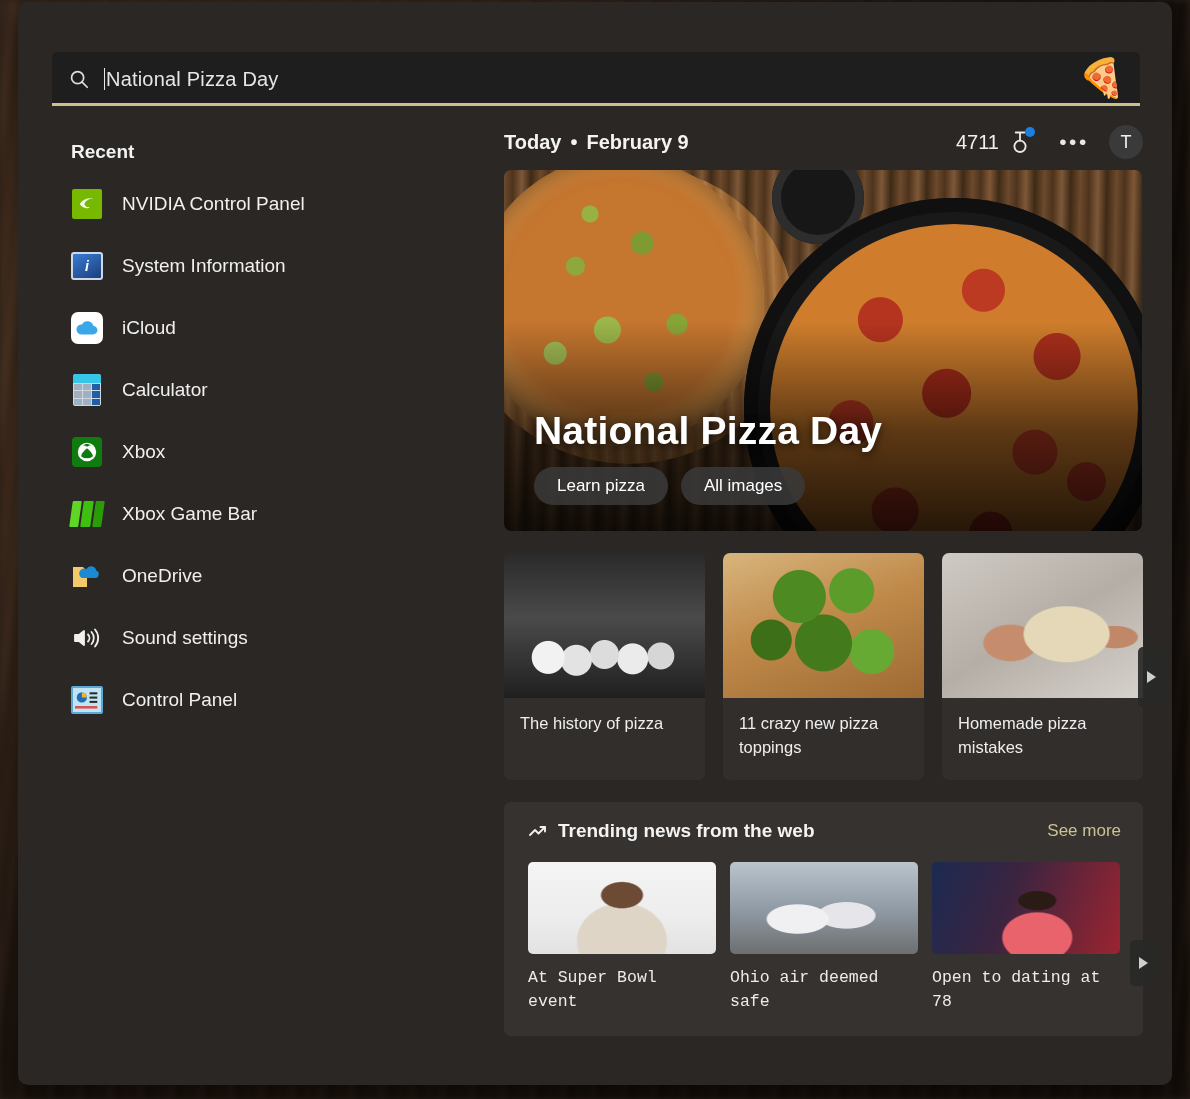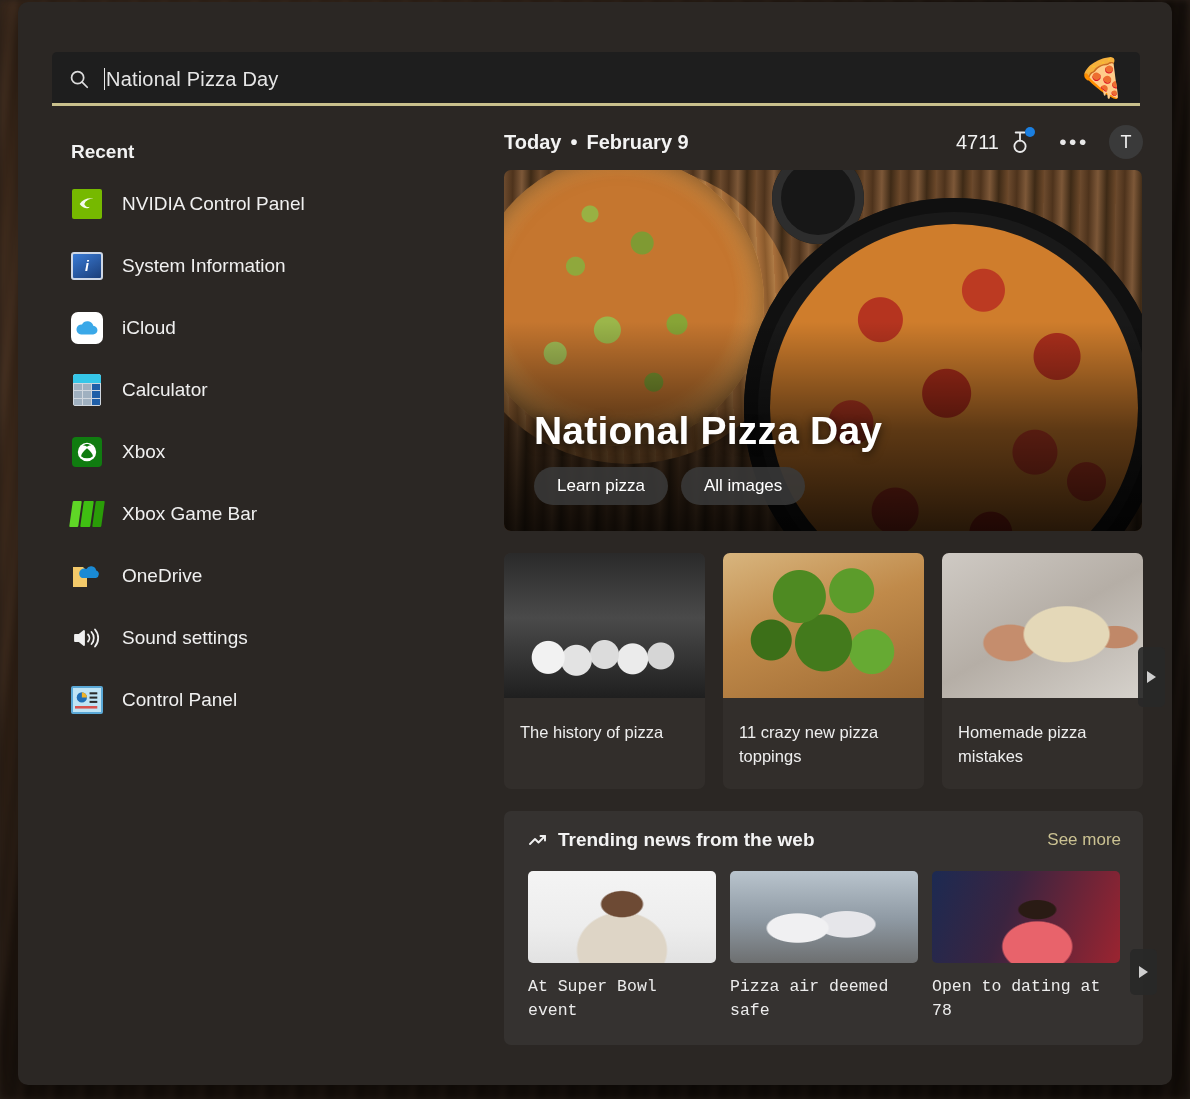--- a/index.html
+++ b/index.html
@@ -207,21 +207,21 @@
   
   .cards-row {
     display: flex; gap: 18px; margin-top: 22px; position: relative;
   }
   .card {
     width: 201px; background: #322e2b; border-radius: 7px; overflow: hidden;
   }
   .card-thumb { width: 100%; height: 145px; }
   .card-title {
     color: #eee; font-size: 16.5px; line-height: 1.45;
-    padding: 23px 16px 20px 16px;
+    padding: 14px 16px 20px 16px;
   }
   
   .thumb-history {
     background:
       radial-gradient(circle at 22% 72%, #f2f2f2 0 16px, transparent 17px),
       radial-gradient(circle at 36% 74%, #e3e3e3 0 15px, transparent 16px),
       radial-gradient(circle at 50% 70%, #dcdcdc 0 14px, transparent 15px),
       radial-gradient(circle at 64% 73%, #ebebeb 0 15px, transparent 16px),
       radial-gradient(circle at 78% 71%, #d6d6d6 0 13px, transparent 14px),
       linear-gradient(180deg,#2a2a2a 0%,#4a4a4a 45%,#1f1f1f 100%);
@@ -509,21 +509,21 @@
           <a class="see-more">See more</a>
         </div>
 
         <div class="news-row">
           <div class="news-item">
             <div class="news-thumb thumb-news1"></div>
             <div class="news-title">At Super Bowl event</div>
           </div>
           <div class="news-item">
             <div class="news-thumb thumb-news2"></div>
-            <div class="news-title">Pizza air deemed safe</div>
+            <div class="news-title">Ohio air deemed safe</div>
           </div>
           <div class="news-item">
             <div class="news-thumb thumb-news3"></div>
             <div class="news-title">Open to dating at 78</div>
           </div>
         </div>
 
         <button class="carousel-arrow news">
           <span class="arrow-tri"></span>
         </button>

